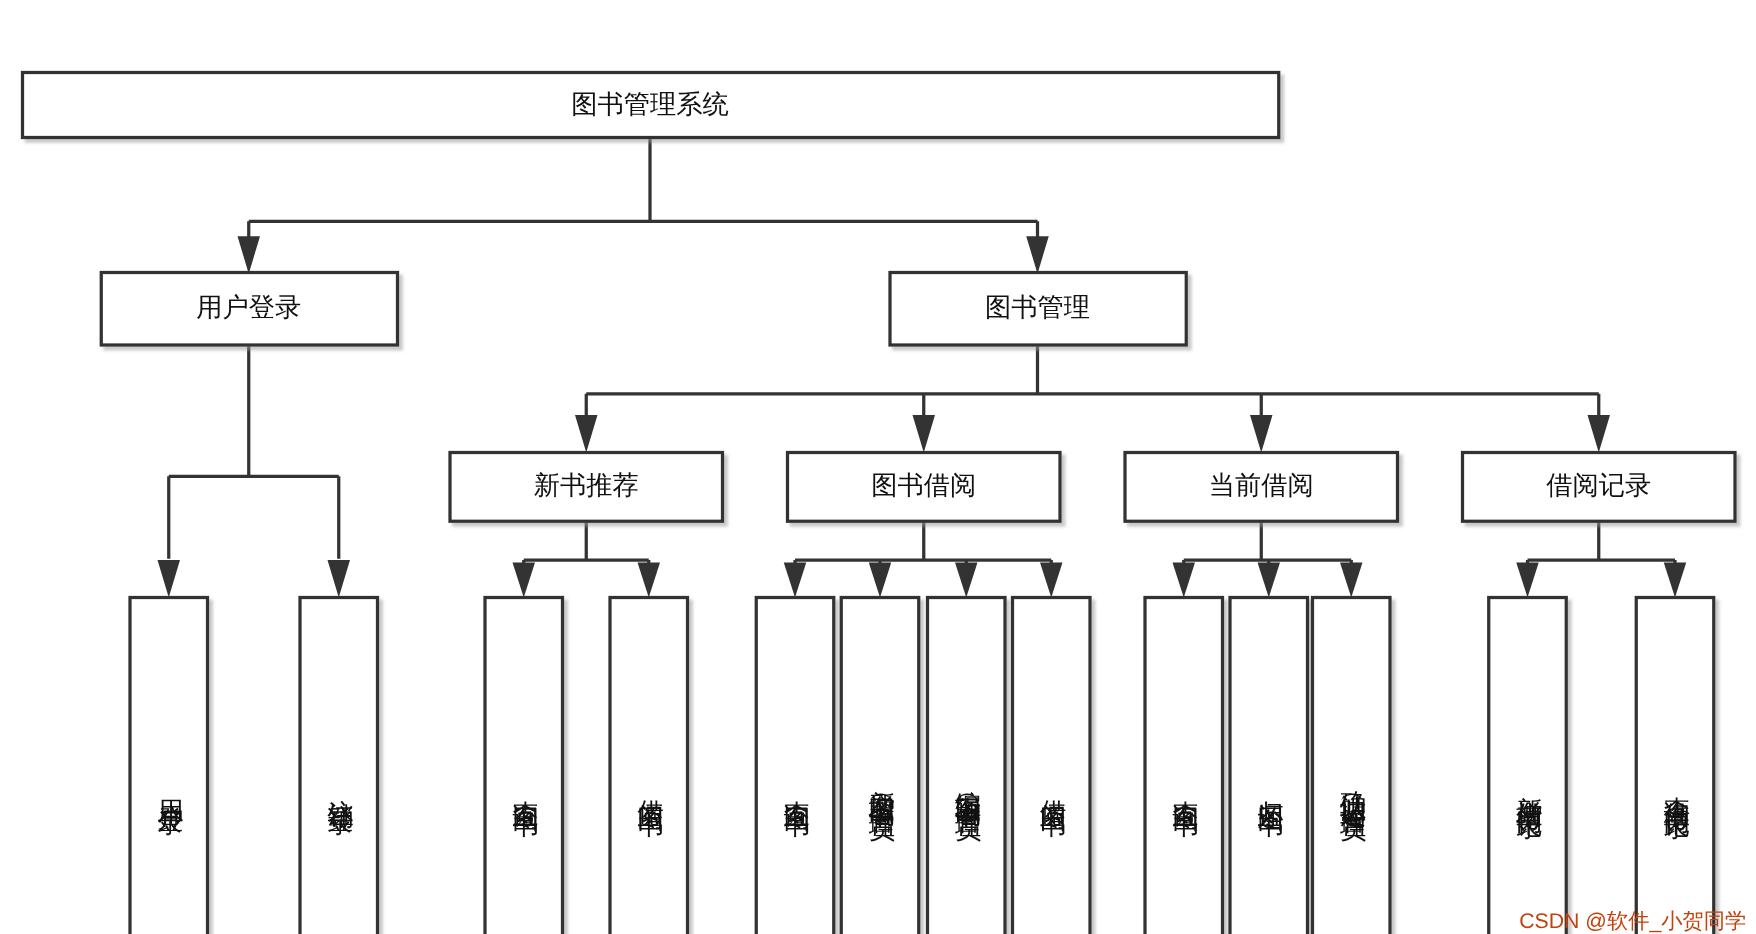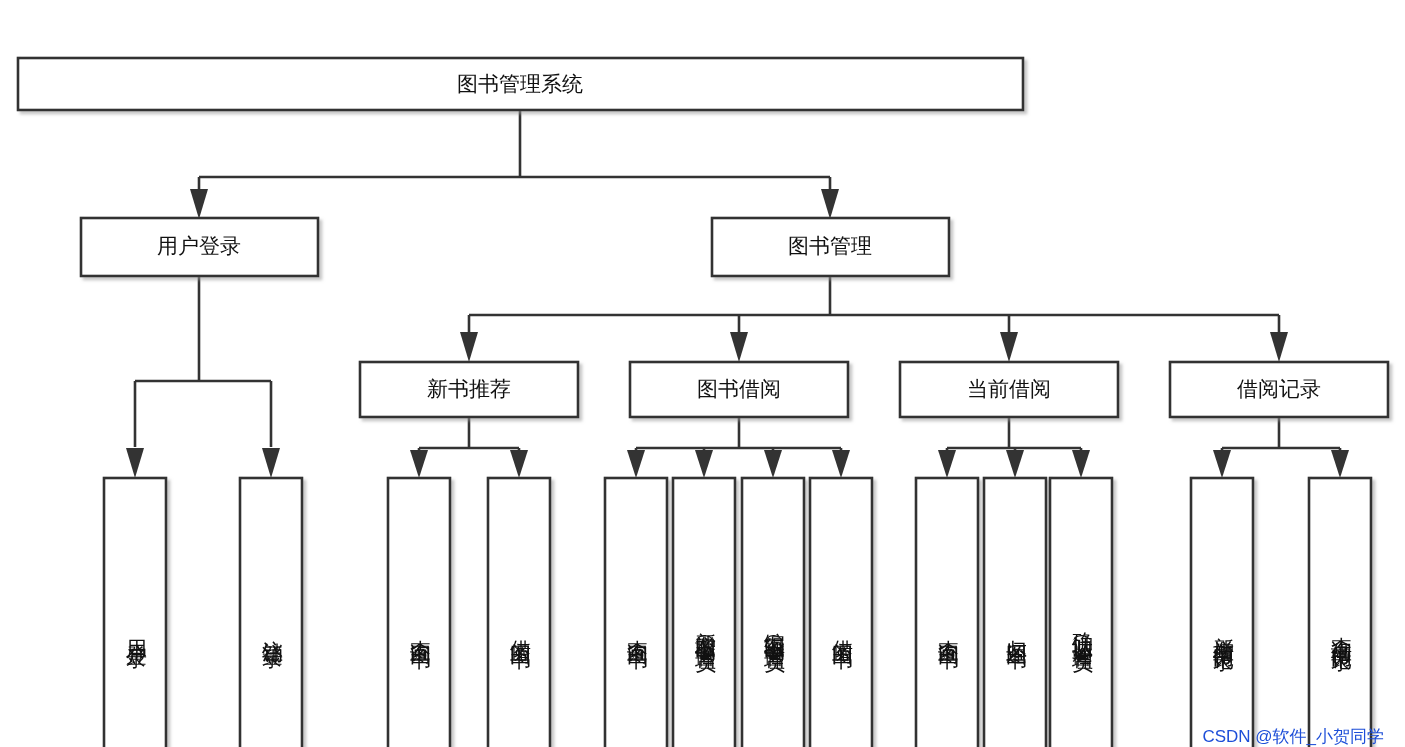--- a/index.html
+++ b/index.html
@@ -5,21 +5,21 @@
   html,body{margin:0;padding:0;background:#ffffff;}
   body{font-family:"Liberation Sans","DejaVu Sans",sans-serif;}
   #stage{position:relative;width:1405px;height:708px;background:#fff;overflow:hidden;margin-top:44px;}
   #diagram{position:absolute;left:0;top:0;width:1405px;height:747px;}
   .node-rect{fill:#ffffff;stroke:#333333;stroke-width:2.6;}
   .conn{stroke:#333333;stroke-width:2.6;fill:none;}
   .arrow-head{fill:#333333;stroke:none;}
   .node-label{fill:#111111;font-family:"Liberation Sans","DejaVu Sans",sans-serif;
       font-size:21px;text-anchor:middle;dominant-baseline:middle;}
   .node-label.vert{writing-mode:vertical-rl;text-orientation:upright;letter-spacing:3px;}
-  .watermark{position:absolute;right:21px;bottom:4px;color:#1d4ed8;font-size:17px;
+  .watermark{position:absolute;right:8px;bottom:4px;color:#c2410c;font-size:17px;
       font-family:"Liberation Sans","DejaVu Sans",sans-serif;white-space:nowrap;
       pointer-events:none;}
 </style>
 </head>
 <body>
 
 <div id="stage">
 
   <svg id="diagram" viewBox="0 0 1405 747" xmlns="http://www.w3.org/2000/svg">
 

